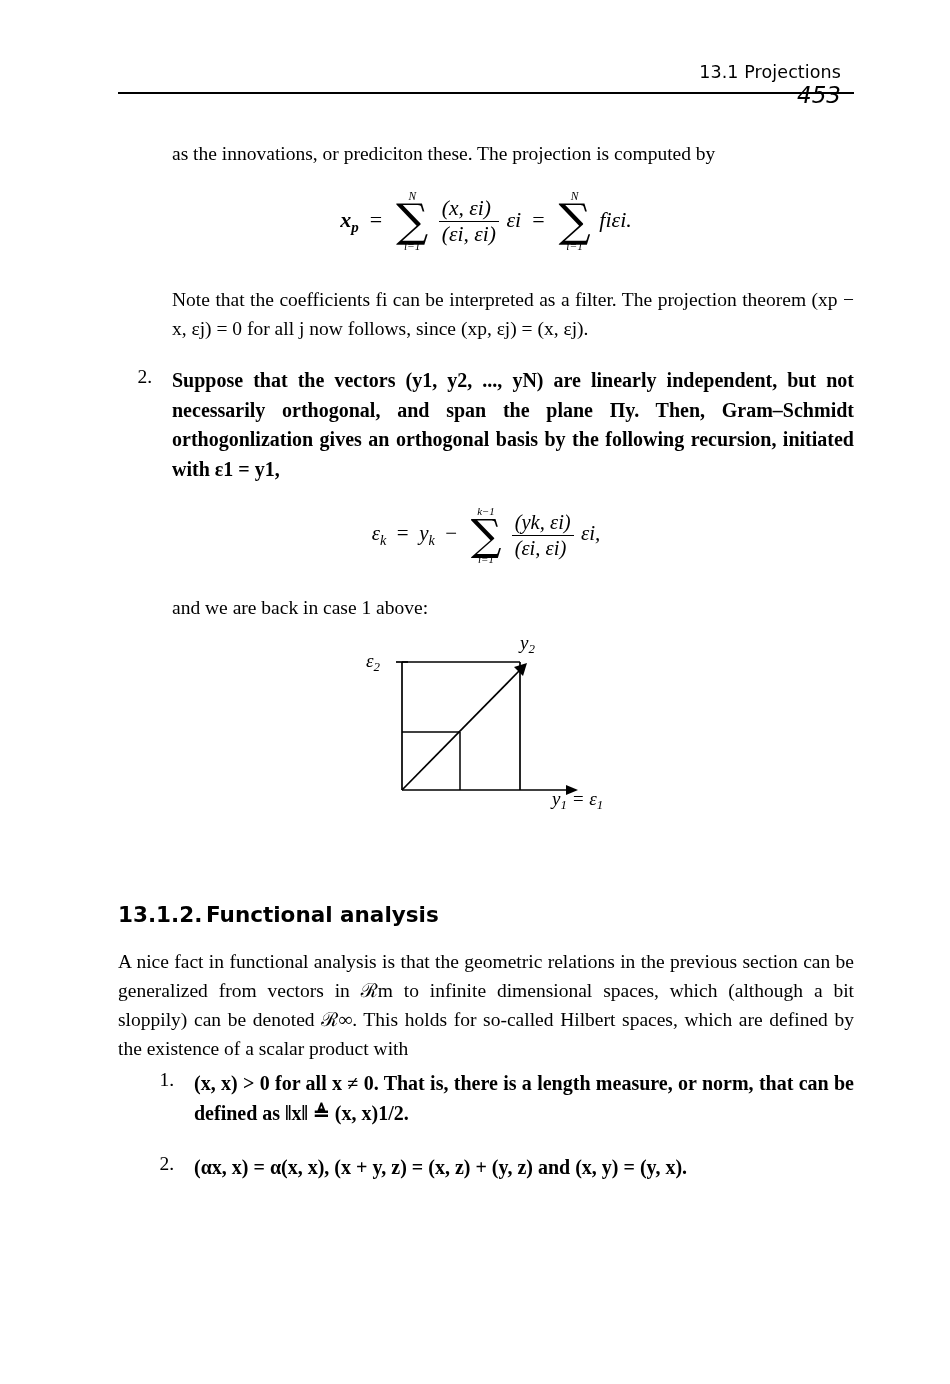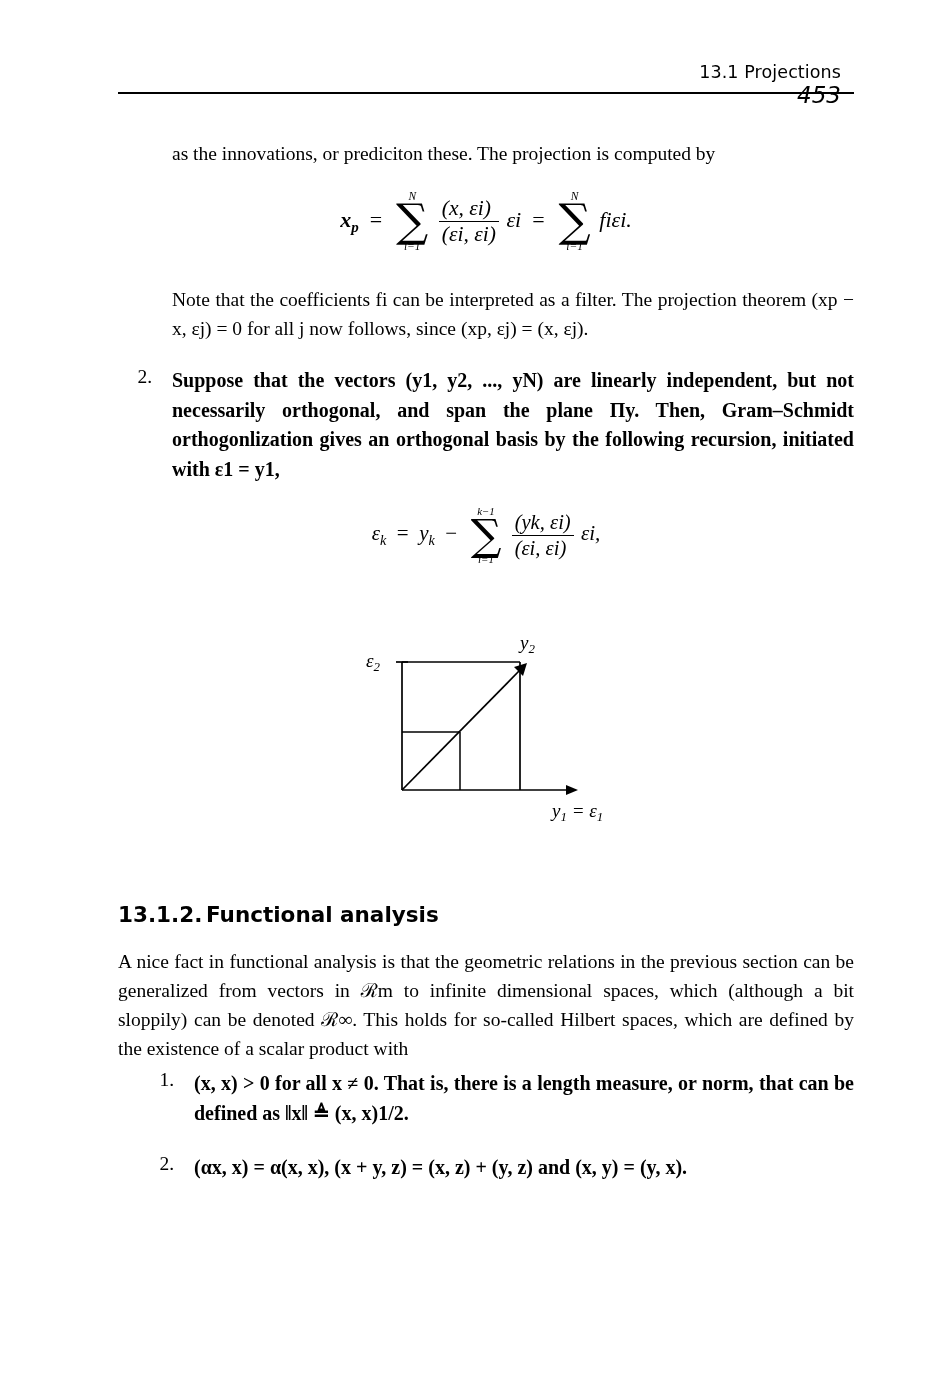--- a/index.html
+++ b/index.html
@@ -196,20 +196,21 @@
       <span class="sig">∑</span>
       <span class="lim">i=1</span>
     </span>
     <span class="frac">
       <span class="num">(yk, εi)</span>
       <span class="den">(εi, εi)</span>
     </span>
     <span>εi,</span>
   </div>
 
+  <div class="body-block indent-block" style="top:594px;">and we are back in case 1 above:</div>
 
   <div class="figure">
     <svg width="300" height="180" viewBox="0 0 300 180">
 
       <line x1="62" y1="150" x2="62" y2="22" stroke="#000" stroke-width="1.7"></line>
 
       <line x1="62" y1="150" x2="230" y2="150" stroke="#000" stroke-width="1.7"></line>
       <polygon points="238,150 226,145 226,155" fill="#000"></polygon>
 
       <line x1="62" y1="150" x2="180" y2="30" stroke="#000" stroke-width="1.7"></line>
@@ -223,21 +224,21 @@
       <line x1="120" y1="92" x2="120" y2="150" stroke="#000" stroke-width="1.5"></line>
 
       <line x1="56" y1="22" x2="68" y2="22" stroke="#000" stroke-width="1.7"></line>
     </svg>
     <span class="fig-label" style="left:180px; top:-8px;">
       <i>y</i><span class="sub">2</span>
     </span>
     <span class="fig-label" style="left:26px; top:10px;">
       <i>ε</i><span class="sub">2</span>
     </span>
-    <span class="fig-label" style="left:212px; top:160px;">
+    <span class="fig-label" style="left:212px; top:148px;">
       <i>y</i><span class="sub">1</span> = <i>ε</i><span class="sub">1</span>
     </span>
   </div>
 
   <div class="section-head">
     <span class="num">13.1.2.</span><span>Functional analysis</span>
   </div>
 
   <div class="body-block full-block" style="top:948px;">A nice fact in functional analysis is that the geometric relations in the previous section can be generalized from vectors in ℛm to infinite dimensional spaces, which (although a bit sloppily) can be denoted ℛ∞. This holds for so-called Hilbert spaces, which are defined by the existence of a scalar product with</div>
 

